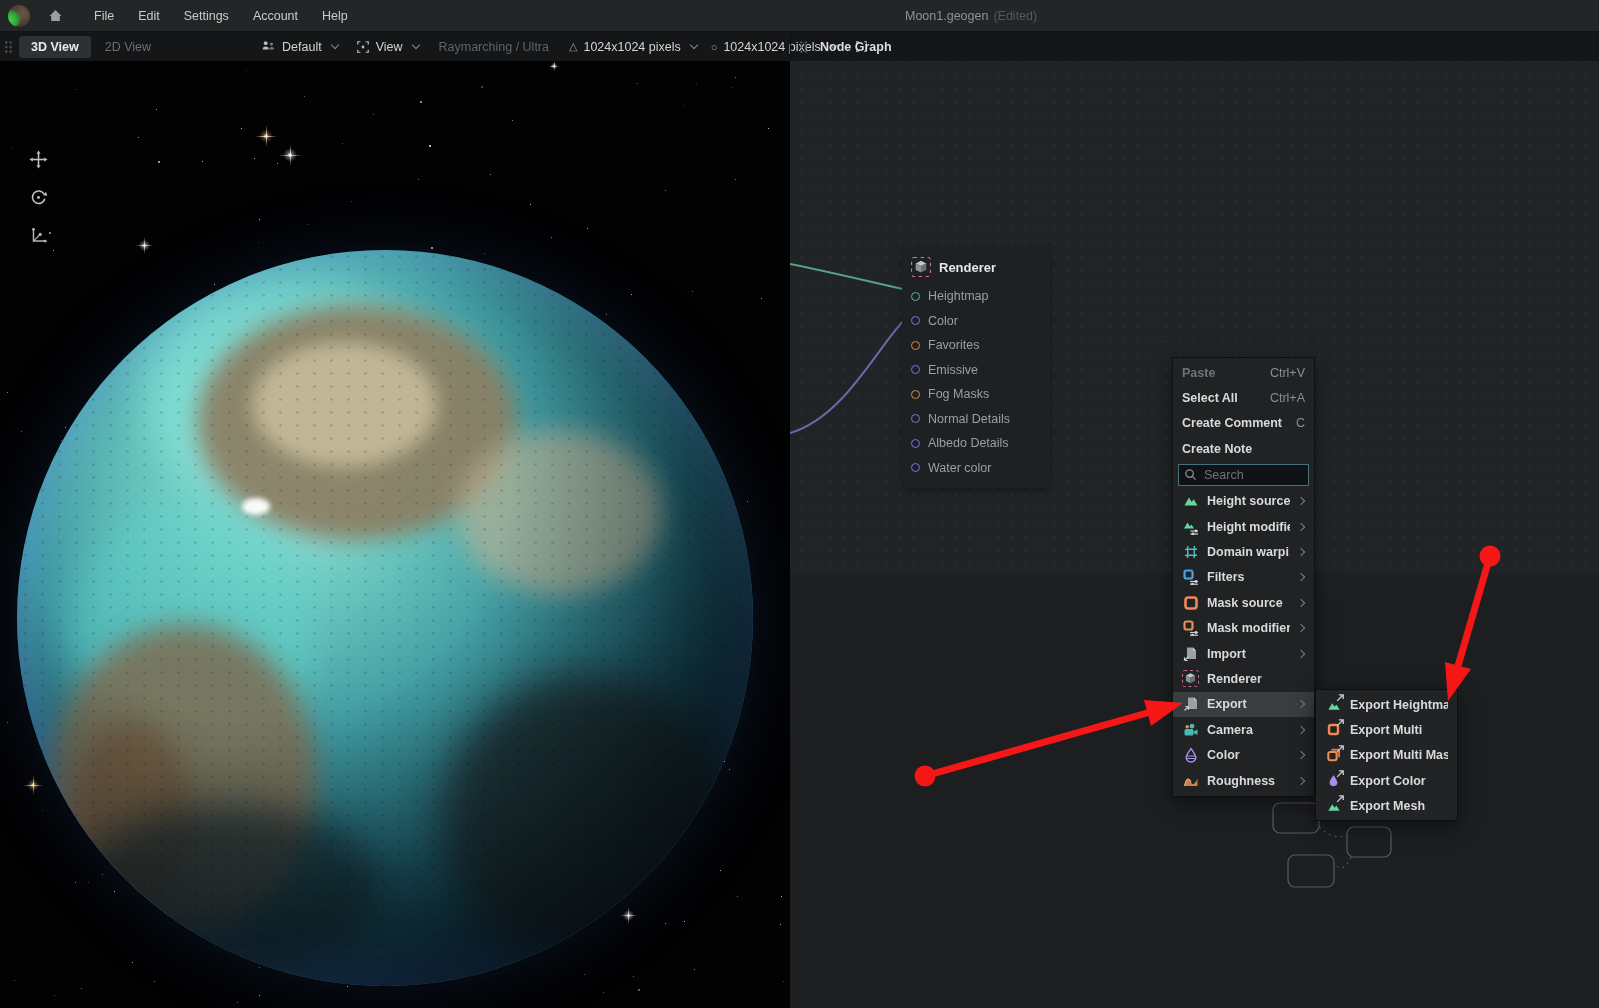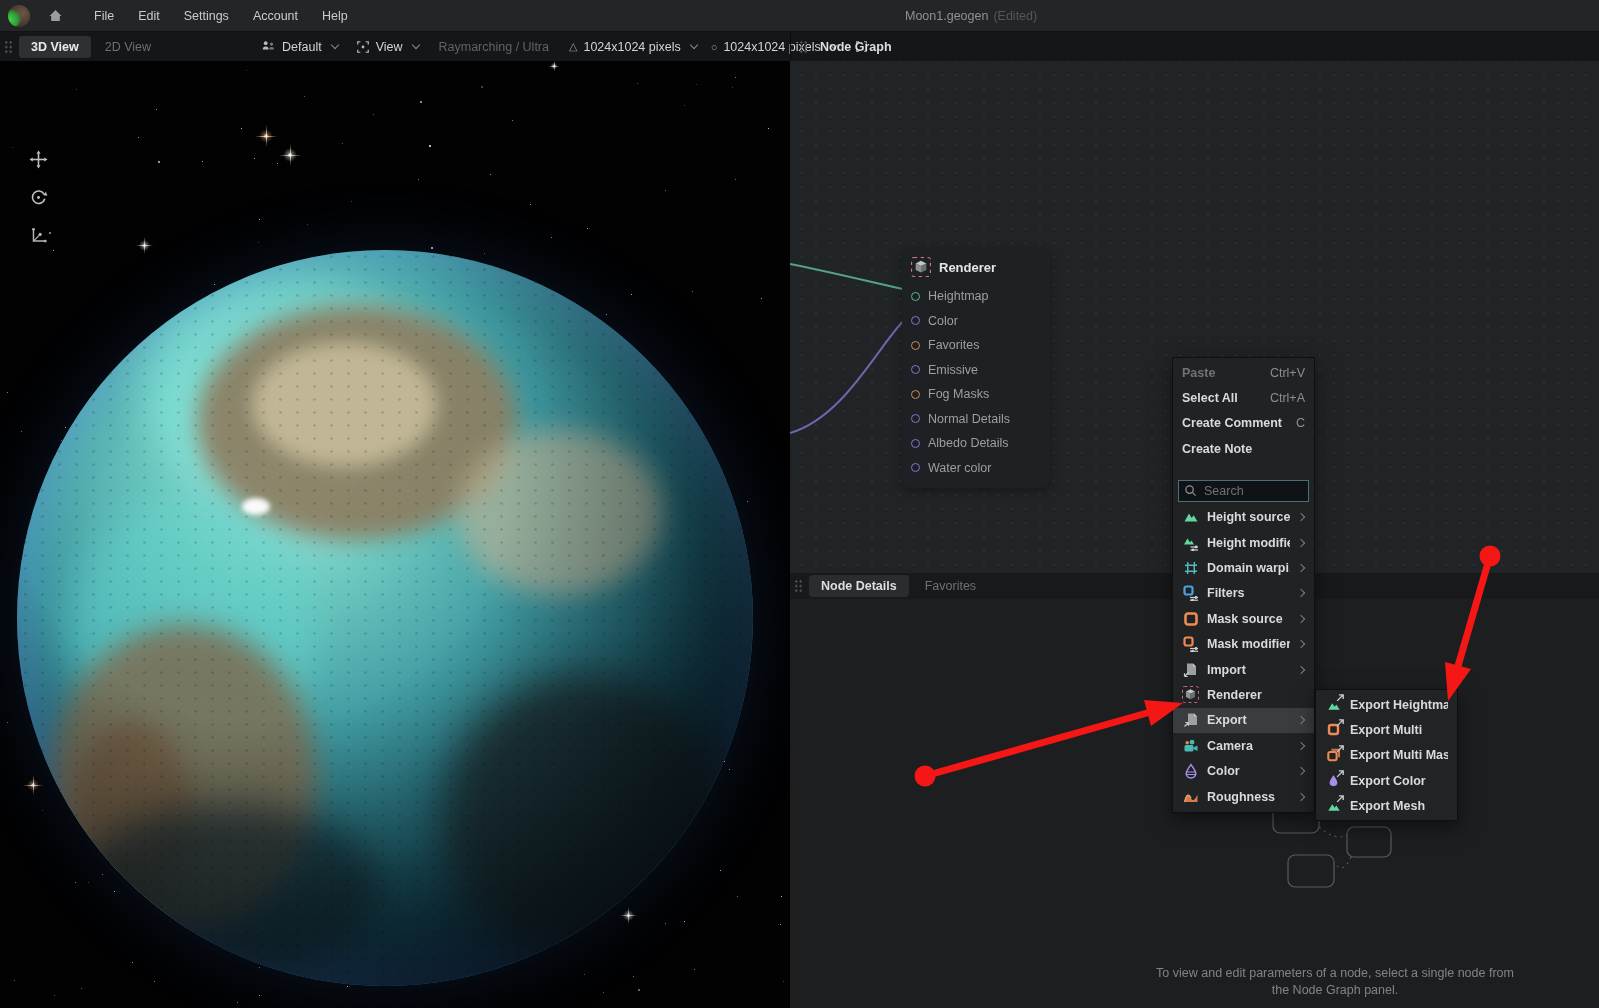--- a/index.html
+++ b/index.html
@@ -91,21 +91,21 @@
     box-shadow:0 6px 18px rgba(0,0,0,.5);z-index:40;padding:2px 0 3px 0;}
   .cm-row{display:flex;align-items:center;height:25.4px;padding:0 9px;gap:8px;}
   .cm-row.hl{background:#3a3d40;}
   .cm-label{font-weight:bold;color:#d9dadb;white-space:nowrap;overflow:hidden;flex:1;}
   .cm-label.disabled{color:#6f7376;}
   .cm-short{color:#8b8e90;font-weight:normal;}
   .chevR{width:6px;height:6px;border-right:1.4px solid #7c7f82;border-top:1.4px solid #7c7f82;
     transform:rotate(45deg);flex:none;margin-right:1px;}
   .mi{width:17px;height:17px;flex:none;display:flex;align-items:center;justify-content:center;position:relative;}
   .exp-arrow{position:absolute;right:-3px;top:-3px;}
-  .search-wrap{padding:2px 5px;height:27px;margin-top:16px;}
+  .search-wrap{padding:2px 5px;height:27px;}
   .search-box{position:relative;height:22px;}
   .search-box input{width:100%;height:22px;background:#101315;border:1px solid #47707b;color:#c9cbcc;
     font-family:"Liberation Sans",sans-serif;font-size:12.5px;padding:0 6px 0 25px;outline:none;}
   .search-box input::placeholder{color:#6e7376;}
   .search-ic{position:absolute;left:6px;top:4px;}
   
   .submenu{position:absolute;left:1315px;top:689px;width:143px;background:#212325;border:1px solid #0e0f10;
     box-shadow:0 6px 18px rgba(0,0,0,.5);z-index:41;padding:2px 0;}
   .submenu .cm-row{height:25.3px;}
   
@@ -476,37 +476,31 @@
         <span class="port" style="border-color: rgb(138, 112, 214);"></span>
         <span class="port-label">Albedo Details</span>
       </div>
       <div class="port-row">
         <span class="port" style="border-color: rgb(138, 112, 214);"></span>
         <span class="port-label">Water color</span>
       </div>
     </div>
   </div>
 
-  <div class="tabbar">
-    <span class="dots"></span>
-    <span class="tab active">Node Details</span>
-    <span class="tab">Favorites</span>
-  </div>
 
   <div class="ndbody">
     <svg class="illus" width="220" height="115">
       <g fill="none" stroke="#595c5f" stroke-width="1.2">
         <rect x="18" y="8" width="46" height="30" rx="7"></rect>
         <rect x="92" y="32" width="44" height="30" rx="7"></rect>
         <rect x="33" y="60" width="46" height="32" rx="7"></rect>
         <path d="M64 32 Q80 46 92 40" stroke-dasharray="2 4"></path>
         <path d="M96 62 Q88 80 79 68" stroke-dasharray="2 4"></path>
       </g>
     </svg>
-    <div class="hint">To view and edit parameters of a node, select a single node from the Node Graph panel.</div>
   </div>
 </div>
 
 <div class="ctx">
   <div class="cm-row">
     <span class="cm-label disabled">Paste</span>
     <span class="cm-short">Ctrl+V</span>
   </div>
   <div class="cm-row">
     <span class="cm-label">Select All</span>

